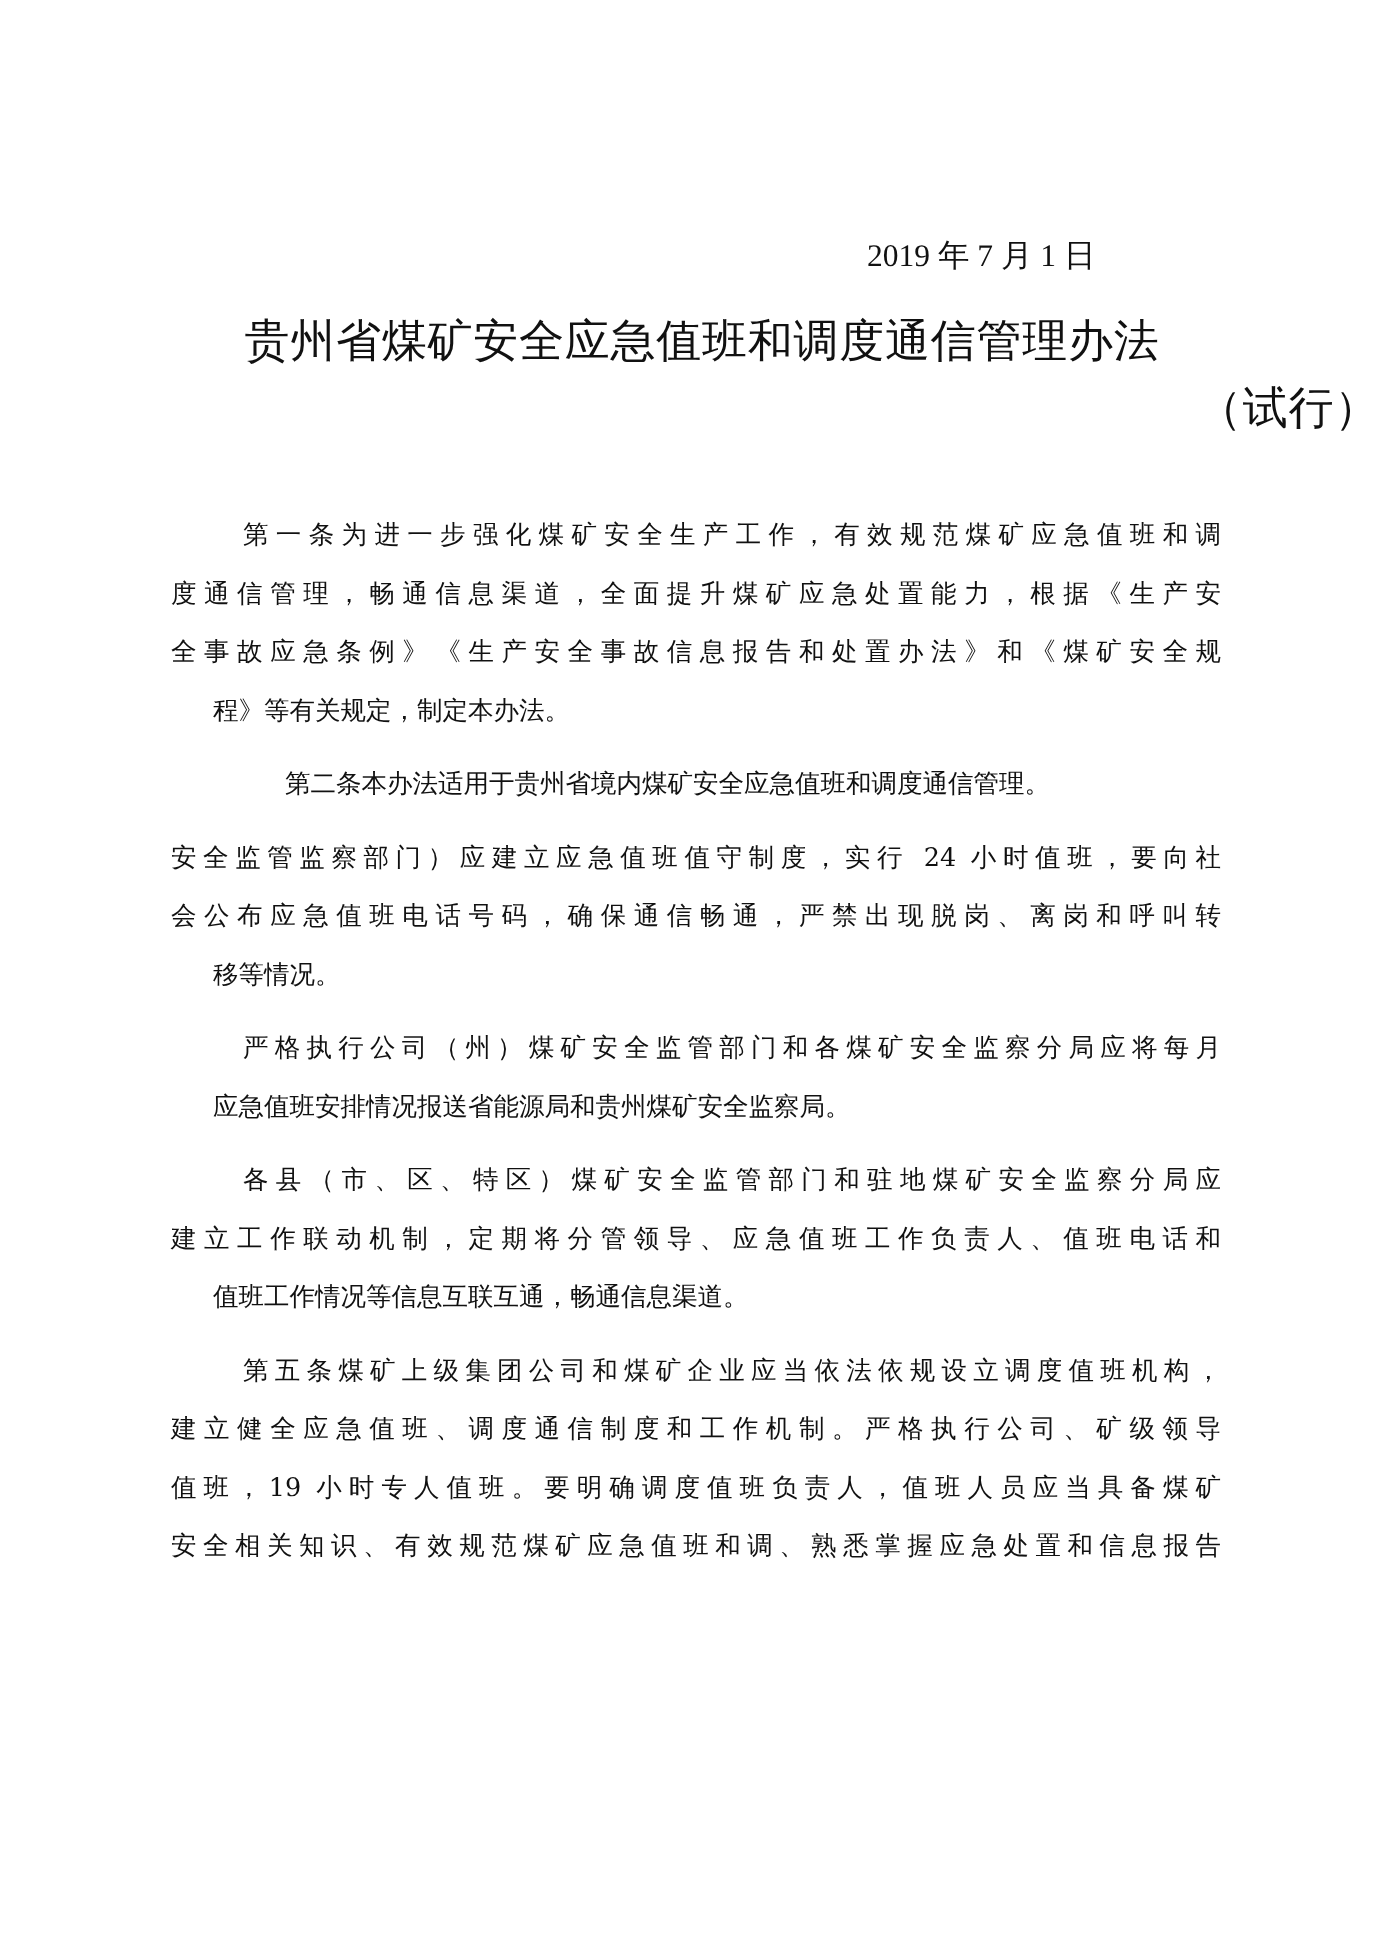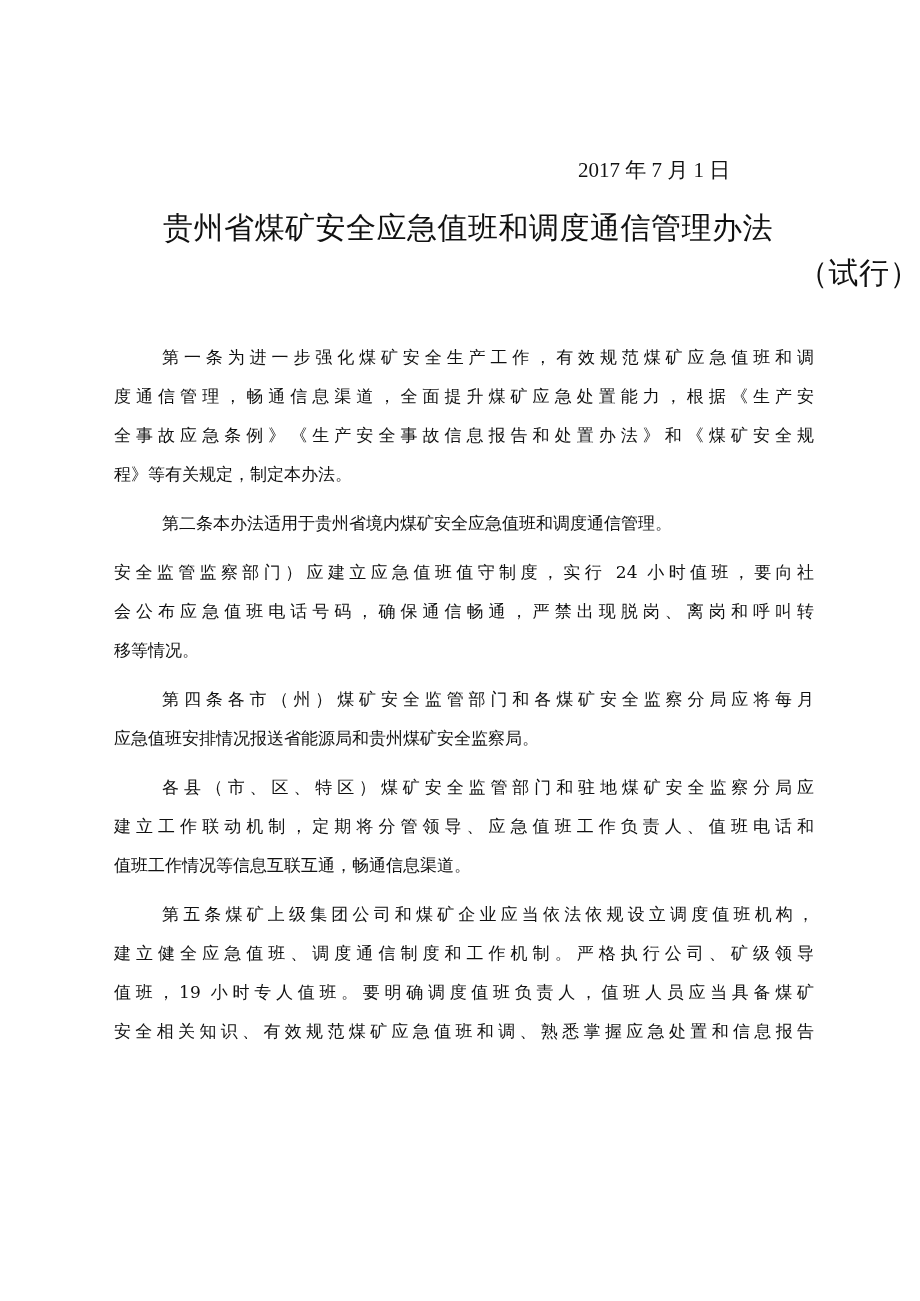--- a/index.html
+++ b/index.html
@@ -53,34 +53,35 @@
   }
   .line {
     display: block;
     white-space: nowrap;
     text-align: justify;
     text-align-last: justify;
     height: 39px;
   }
   .line.last {
     text-align-last: left;
+    margin-left: 28px;
   }
   .line.indent {
     padding-left: 48px;
   }
   .p-block {
     margin-bottom: 10px;
   }
 </style>
 </head>
 <body>
 
 <div class="page">
 
-  <div class="date">2017 年 7 月 1 日</div>
+  <div class="date">2019 年 7 月 1 日</div>
 
   <div class="title main">贵州省煤矿安全应急值班和调度通信管理办法</div>
   <div class="title sub">（试行）</div>
 
   <div class="body-text">
 
     <div class="p-block">
       <span class="line indent">第一条为进一步强化煤矿安全生产工作，有效规范煤矿应急值班和调</span>
       <span class="line">度通信管理，畅通信息渠道，全面提升煤矿应急处置能力，根据《生产安</span>
       <span class="line">全事故应急条例》《生产安全事故信息报告和处置办法》和《煤矿安全规</span>
@@ -91,21 +92,21 @@
       <span class="line indent last">第二条本办法适用于贵州省境内煤矿安全应急值班和调度通信管理。</span>
     </div>
 
     <div class="p-block">
       <span class="line">安全监管监察部门）应建立应急值班值守制度，实行 24 小时值班，要向社</span>
       <span class="line">会公布应急值班电话号码，确保通信畅通，严禁出现脱岗、离岗和呼叫转</span>
       <span class="line last">移等情况。</span>
     </div>
 
     <div class="p-block">
-      <span class="line indent">第四条各市（州）煤矿安全监管部门和各煤矿安全监察分局应将每月</span>
+      <span class="line indent">严格执行公司（州）煤矿安全监管部门和各煤矿安全监察分局应将每月</span>
       <span class="line last">应急值班安排情况报送省能源局和贵州煤矿安全监察局。</span>
     </div>
 
     <div class="p-block">
       <span class="line indent">各县（市、区、特区）煤矿安全监管部门和驻地煤矿安全监察分局应</span>
       <span class="line">建立工作联动机制，定期将分管领导、应急值班工作负责人、值班电话和</span>
       <span class="line last">值班工作情况等信息互联互通，畅通信息渠道。</span>
     </div>
 
     <div class="p-block">

